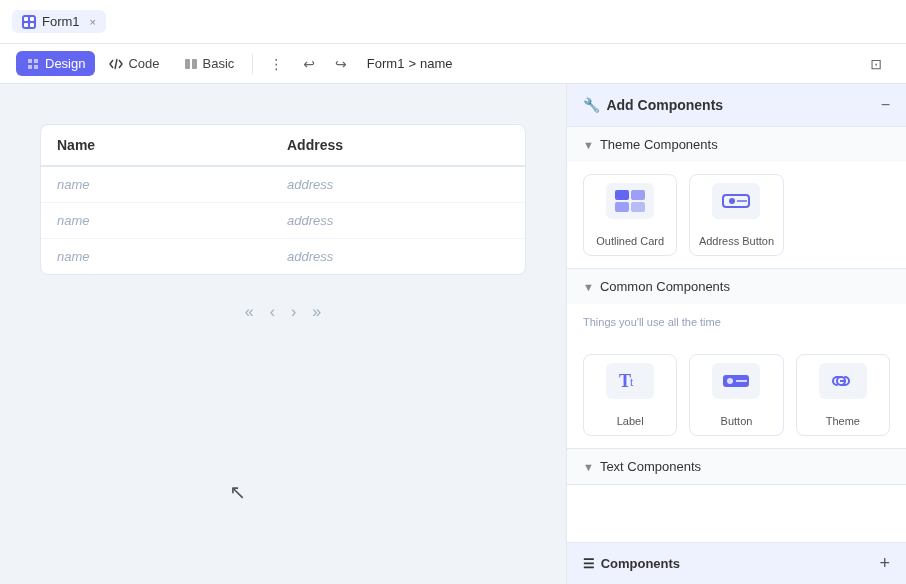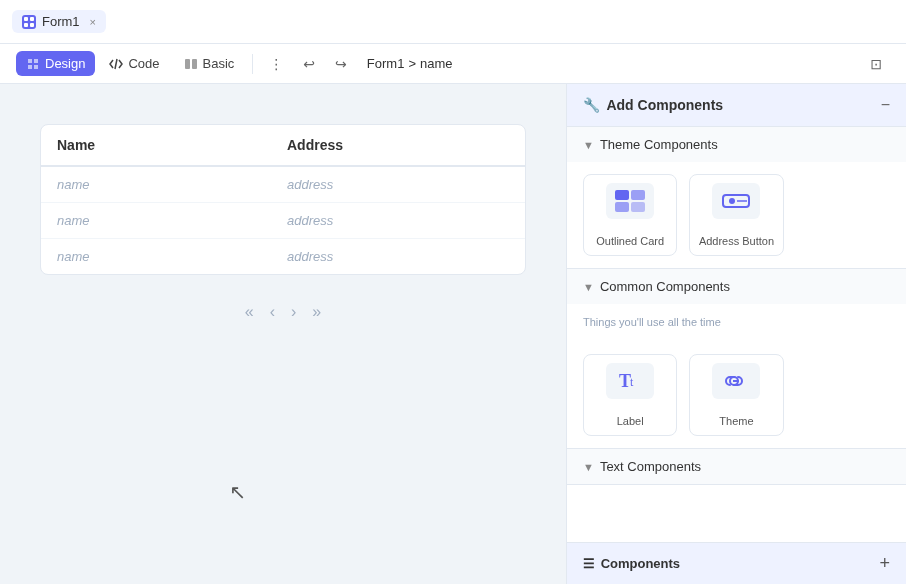--- a/index.html
+++ b/index.html
@@ -213,20 +213,30 @@
                 <svg width="32" height="24" viewBox="0 0 32 24">
                     <text x="5" y="18" font-family="serif" font-size="18" font-weight="bold" fill="#6366f1">T</text>
                     <text x="16" y="17" font-family="serif" font-size="12" fill="#6366f1">t</text>
                   </svg>
               </div>
               <span class="component-label">Label</span>
             </div>
             <div class="component-item">
               <div class="component-icon">
                 <svg width="32" height="24" viewBox="0 0 32 24">
+                    <rect x="3" y="6" width="26" height="12" rx="3" fill="#6366f1"></rect>
+                    <circle cx="10" cy="12" r="3" fill="white" opacity="0.8"></circle>
+                    <line x1="16" y1="12" x2="27" y2="12" stroke="white" stroke-width="1.5"></line>
+                  </svg>
+              </div>
+              <span class="component-label">Button</span>
+            </div>
+            <div class="component-item">
+              <div class="component-icon">
+                <svg width="32" height="24" viewBox="0 0 32 24">
                     <path d="M10 16a4 4 0 0 1 0-8h4a4 4 0 0 1 0 8" stroke="#6366f1" stroke-width="2" fill="none" stroke-linecap="round"></path>
                     <path d="M18 8a4 4 0 0 1 0 8h-4a4 4 0 0 1 0-8" stroke="#6366f1" stroke-width="2" fill="none" stroke-linecap="round"></path>
                     <line x1="13" y1="12" x2="19" y2="12" stroke="#6366f1" stroke-width="2"></line>
                   </svg>
               </div>
               <span class="component-label">Theme</span>
             </div>
           </div>
         </div>
       </div>

